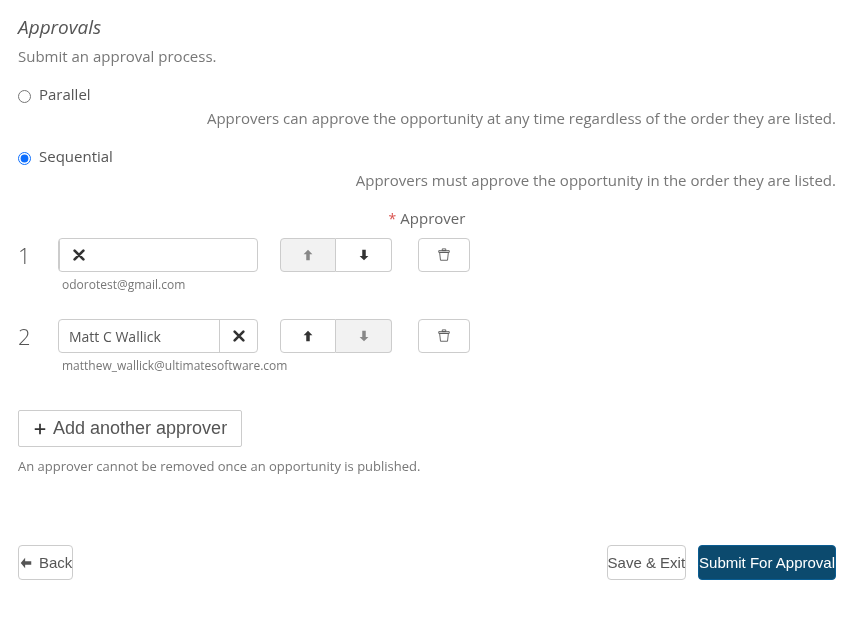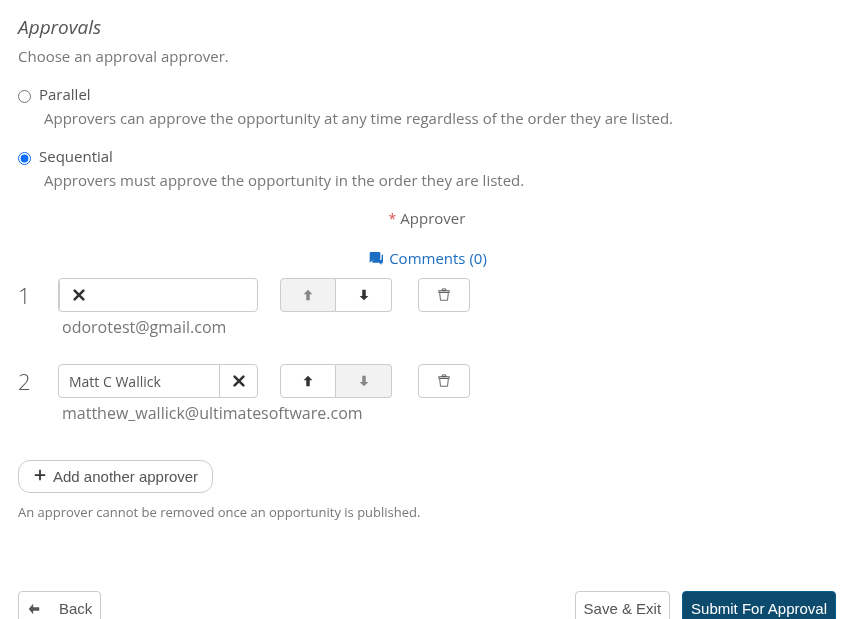--- a/index.html
+++ b/index.html
@@ -34,20 +34,21 @@
     accent-color: #0d6efd;
   }
   .radio-label {
     color: #555;
     font-size: 15px;
   }
   .radio-desc {
     color: #777;
     font-size: 15px;
     margin: 0 0 18px 26px;
+    text-align: right;
   }
   .field-header {
     display: flex;
     align-items: center;
     gap: 20px;
     margin-top: 6px;
     margin-bottom: 10px;
     flex-direction: column;
   }
   .req { color: #d9534f; margin-right: 4px; }
@@ -132,95 +133,89 @@
     border-radius: 4px;
     display: inline-flex;
     align-items: center;
     justify-content: center;
     cursor: pointer;
     margin-left: 4px;
     color:#555;
   }
   .approver-email {
     color: #777;
-    font-size: 16px;
+    font-size: 12px;
     margin: 2px 0 26px 44px;
   }
   .add-btn {
     display: inline-flex;
-    align-items: flex-start;
+    align-items: center;
     gap: 6px;
     border: 1px solid #ccc;
     background: #fff;
-    border-radius: 12px;
+    border-radius: 2px;
     padding: 7px 14px;
-    font-size: 15px;
+    font-size: 18px;
     color: #555;
     cursor: pointer;
     margin-top: 10px;
   }
   .note {
     color: #777;
     font-size: 13px;
     margin: 10px 0 0 0;
   }
   .footer {
     display: flex;
     justify-content: space-between;
     align-items: center;
     margin-top: 70px;
   }
   .btn {
     border: 1px solid #ccc;
     background: #fff;
     border-radius: 4px;
-    padding: 8px 8px;
-    font-size: 15px;
-    color: #555;
-    cursor: pointer;
-    display: inline-flex;
-    align-items: center;
-    gap: 18px;
+    padding: 8px 0;
+    font-size: 15px;
+    color: #555;
+    cursor: pointer;
+    display: inline-flex;
+    align-items: center;
+    gap: 6px;
   }
   .btn-primary {
     background: #0c4a6e;
     color: #fff;
     border-color: #0a5d93;
   }
   .footer-right { display: flex; gap: 12px; }
   svg.ico { width: 14px; height: 14px; }
 </style>
 </head>
 <body>
 
 
 
 <h1 class="page-title">Approvals</h1>
-<p class="subtitle">Choose an approval approver.</p>
+<p class="subtitle">Submit an approval process.</p>
 
 <div class="radio-row">
   <input type="radio" name="mode" style="">
   <span class="radio-label">Parallel</span>
 </div>
 <p class="radio-desc">Approvers can approve the opportunity at any time regardless of the order they are listed.</p>
 
 <div class="radio-row">
   <input type="radio" name="mode" checked="" style="">
   <span class="radio-label">Sequential</span>
 </div>
 <p class="radio-desc">Approvers must approve the opportunity in the order they are listed.</p>
 
 <div class="field-header">
   <span><span class="req">*</span><span class="approver-label">Approver</span></span>
-  <a href="#" class="comments-link">
-    <svg viewBox="0 0 24 24">
-        <path d="M4 3h14a2 2 0 0 1 2 2v8a2 2 0 0 1-2 2H9l-5 4V5a2 2 0 0 1 2-2zm3 14 3-2h10a2 2 0 0 0 2-2V7h1a2 2 0 0 1 2 2v8a2 2 0 0 1-2 2h-1v3l-4-3H9z"></path>
-      </svg>
-    <span>Comments (0)</span>
-  </a>
 </div>
 
 
 <div class="approver-row">
   <div class="order-num">1</div>
   <div class="name-box">
     <div class="clear">
       <svg class="ico" viewBox="0 0 16 16">
           <path d="M3 3l10 10M13 3L3 13" stroke="#333" stroke-width="3" stroke-linecap="round"></path>
         </svg>

